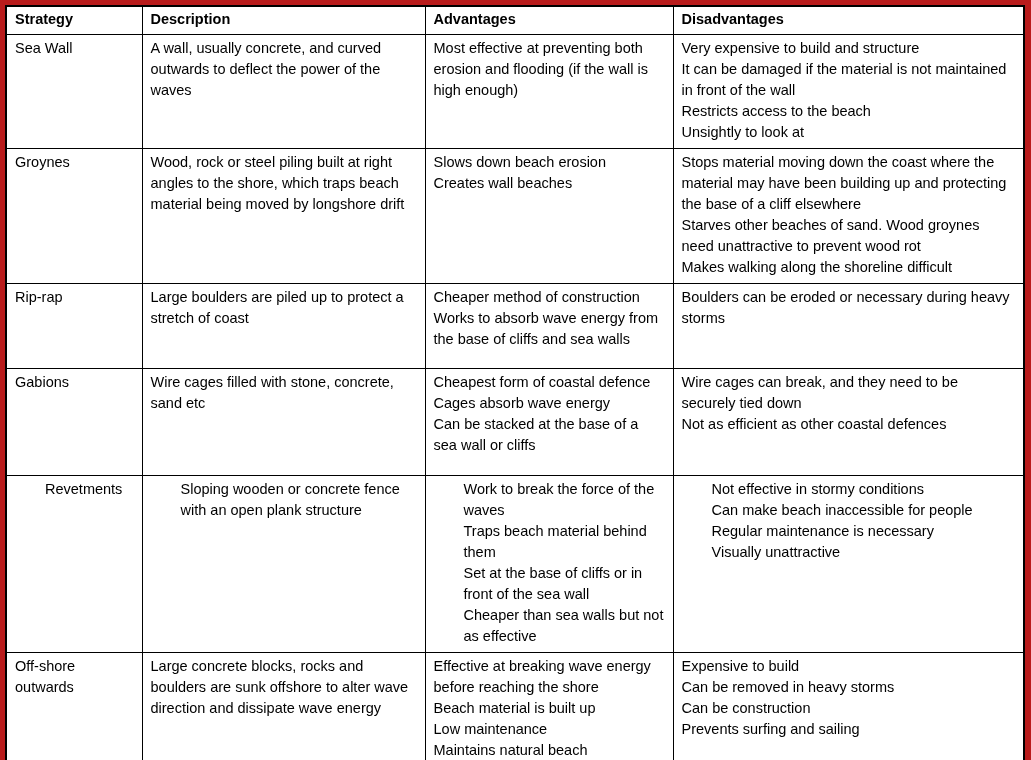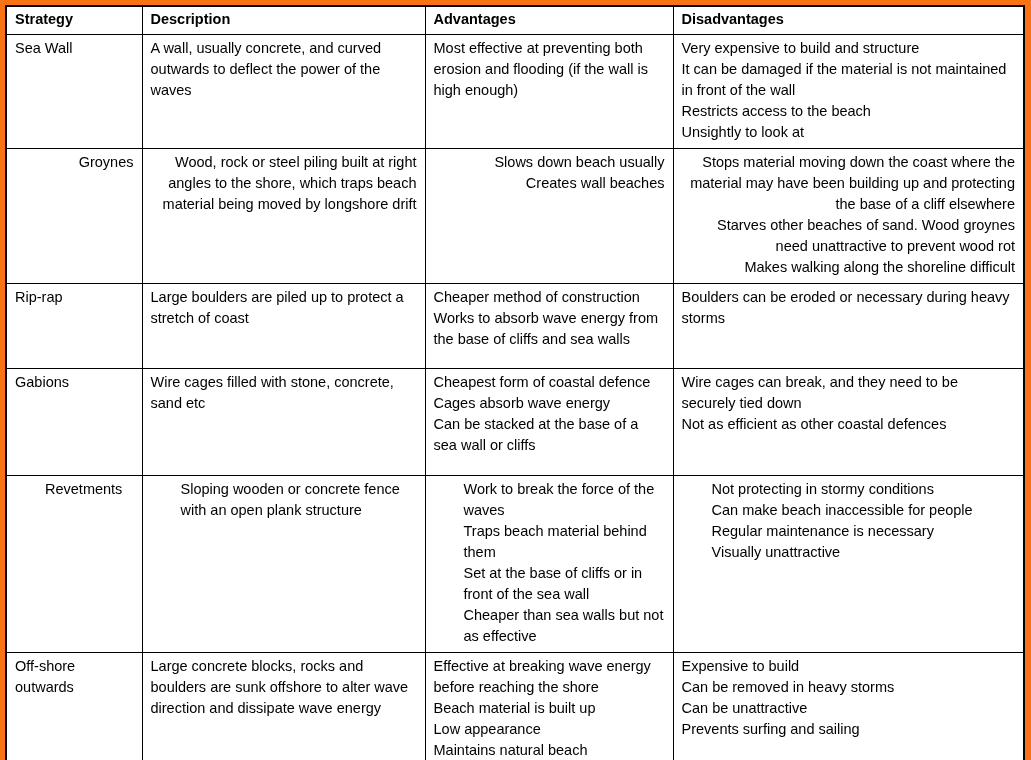--- a/index.html
+++ b/index.html
@@ -9,21 +9,21 @@
   }
   body {
     font-family: "Liberation Sans", "DejaVu Sans", sans-serif;
     color: #000000;
   }
   .page {
     width: 1031px;
     height: 760px;
     box-sizing: border-box;
     padding: 5px 6px 4px 5px;
-    background: #f97316;
+    background: #b91c1c;
   }
   table.strategies {
     border-collapse: collapse;
     table-layout: fixed;
     width: 1018px;
     border: 2px solid #000000;
     background: #ffffff;
   }
   table.strategies col.c-strategy      { width: 136px; }
   table.strategies col.c-description   { width: 283px; }
@@ -44,21 +44,21 @@
     font-weight: bold;
     padding-top: 2px;
     padding-bottom: 4px;
   }
   table.strategies td div {
     margin: 0;
     padding: 0;
   }
   
   tr.r0 td { height: 98px; }
-  tr.r1 td { height: 119px; text-align: right; }
+  tr.r1 td { height: 119px; }
   tr.r2 td { height: 76px; }
   tr.r3 td { height: 98px; }
   tr.r4 td { height: 161px; padding-left: 38px; }
   tr.r5 td { height: 120px; }
 </style>
 </head>
 <body>
 
 <div class="page">
   <table class="strategies">
@@ -95,21 +95,21 @@
           </td>
         </tr>
         <tr class="r1">
           <td>
             <div>Groynes</div>
           </td>
           <td>
             <div>Wood, rock or steel piling built at right angles to the shore, which traps beach material being moved by longshore drift</div>
           </td>
           <td>
-            <div>Slows down beach usually</div>
+            <div>Slows down beach erosion</div>
             <div>Creates wall beaches</div>
           </td>
           <td>
             <div>Stops material moving down the coast where the material may have been building up and protecting the base of a cliff elsewhere</div>
             <div>Starves other beaches of sand. Wood groynes need unattractive to prevent wood rot</div>
             <div>Makes walking along the shoreline difficult</div>
           </td>
         </tr>
         <tr class="r2">
           <td>
@@ -150,41 +150,41 @@
           <td>
             <div>Sloping wooden or concrete fence with an open plank structure</div>
           </td>
           <td>
             <div>Work to break the force of the waves</div>
             <div>Traps beach material behind them</div>
             <div>Set at the base of cliffs or in front of the sea wall</div>
             <div>Cheaper than sea walls but not as effective</div>
           </td>
           <td>
-            <div>Not protecting in stormy conditions</div>
+            <div>Not effective in stormy conditions</div>
             <div>Can make beach inaccessible for people</div>
             <div>Regular maintenance is necessary</div>
             <div>Visually unattractive</div>
           </td>
         </tr>
         <tr class="r5">
           <td>
             <div>Off-shore outwards</div>
           </td>
           <td>
             <div>Large concrete blocks, rocks and boulders are sunk offshore to alter wave direction and dissipate wave energy</div>
           </td>
           <td>
             <div>Effective at breaking wave energy before reaching the shore</div>
             <div>Beach material is built up</div>
-            <div>Low appearance</div>
+            <div>Low maintenance</div>
             <div>Maintains natural beach appearance</div>
           </td>
           <td>
             <div>Expensive to build</div>
             <div>Can be removed in heavy storms</div>
-            <div>Can be unattractive</div>
+            <div>Can be construction</div>
             <div>Prevents surfing and sailing</div>
           </td>
         </tr>
       </tbody>
   </table>
 </div>
 
 </body></html>

